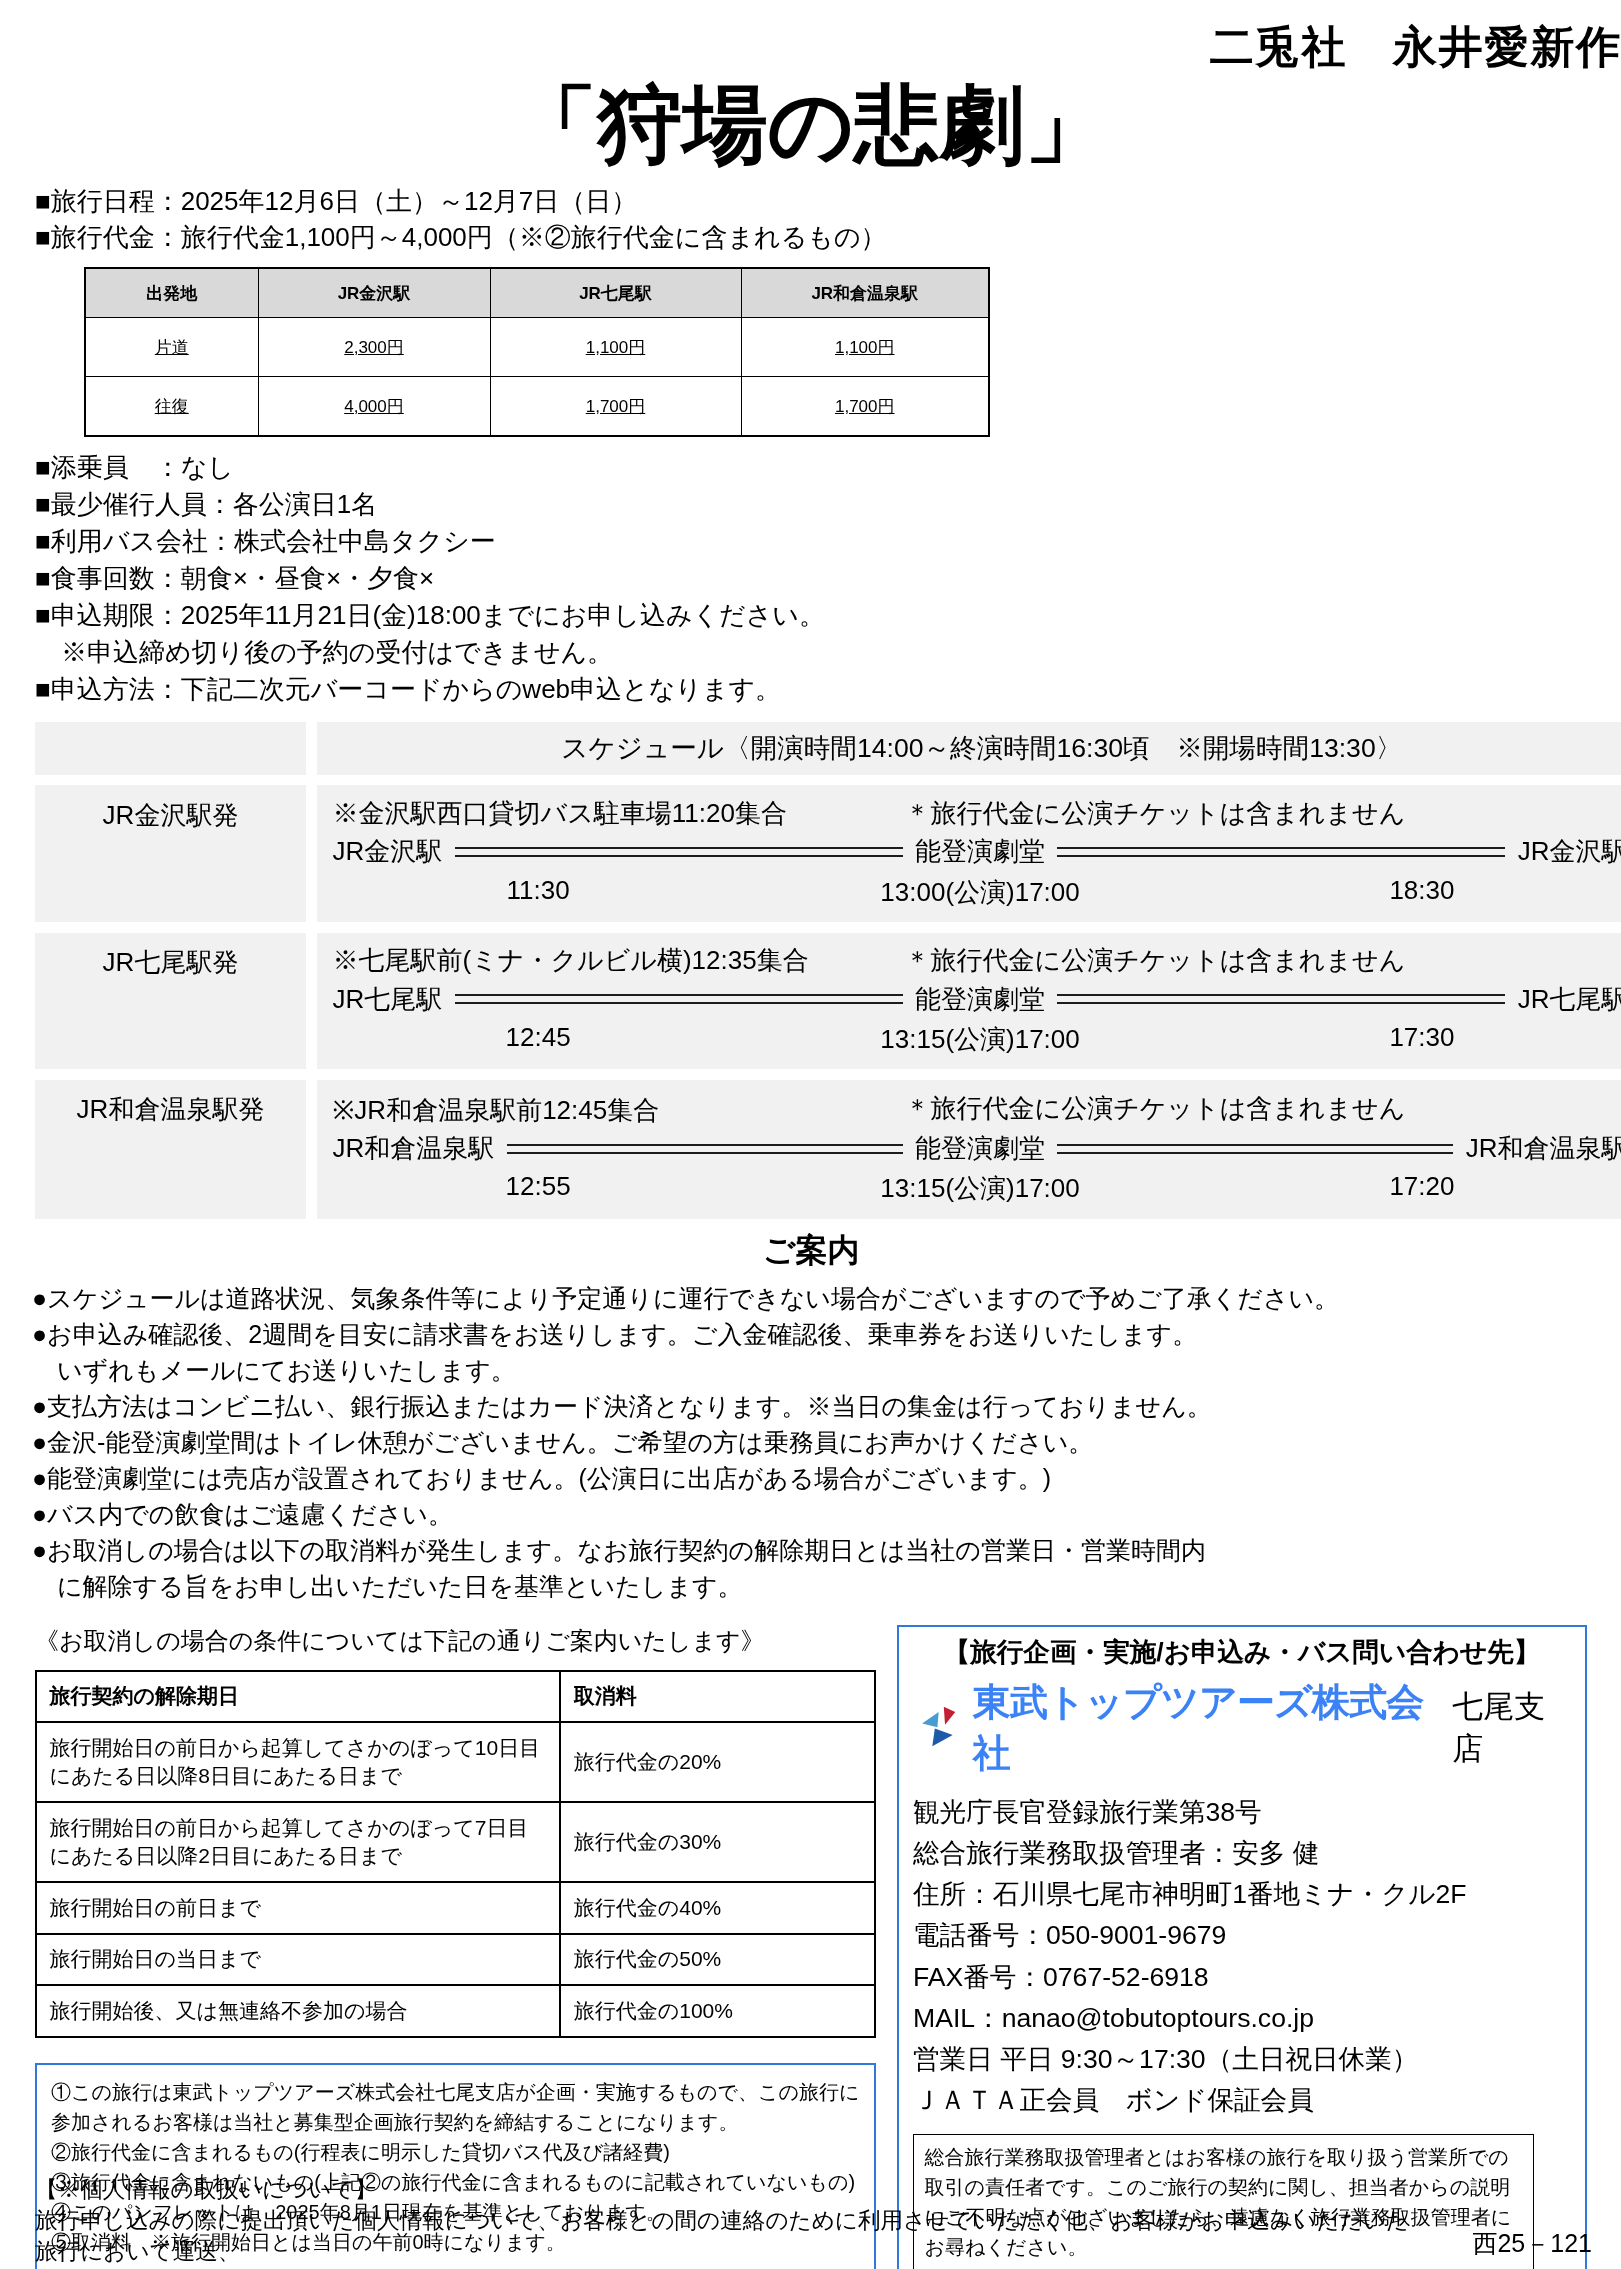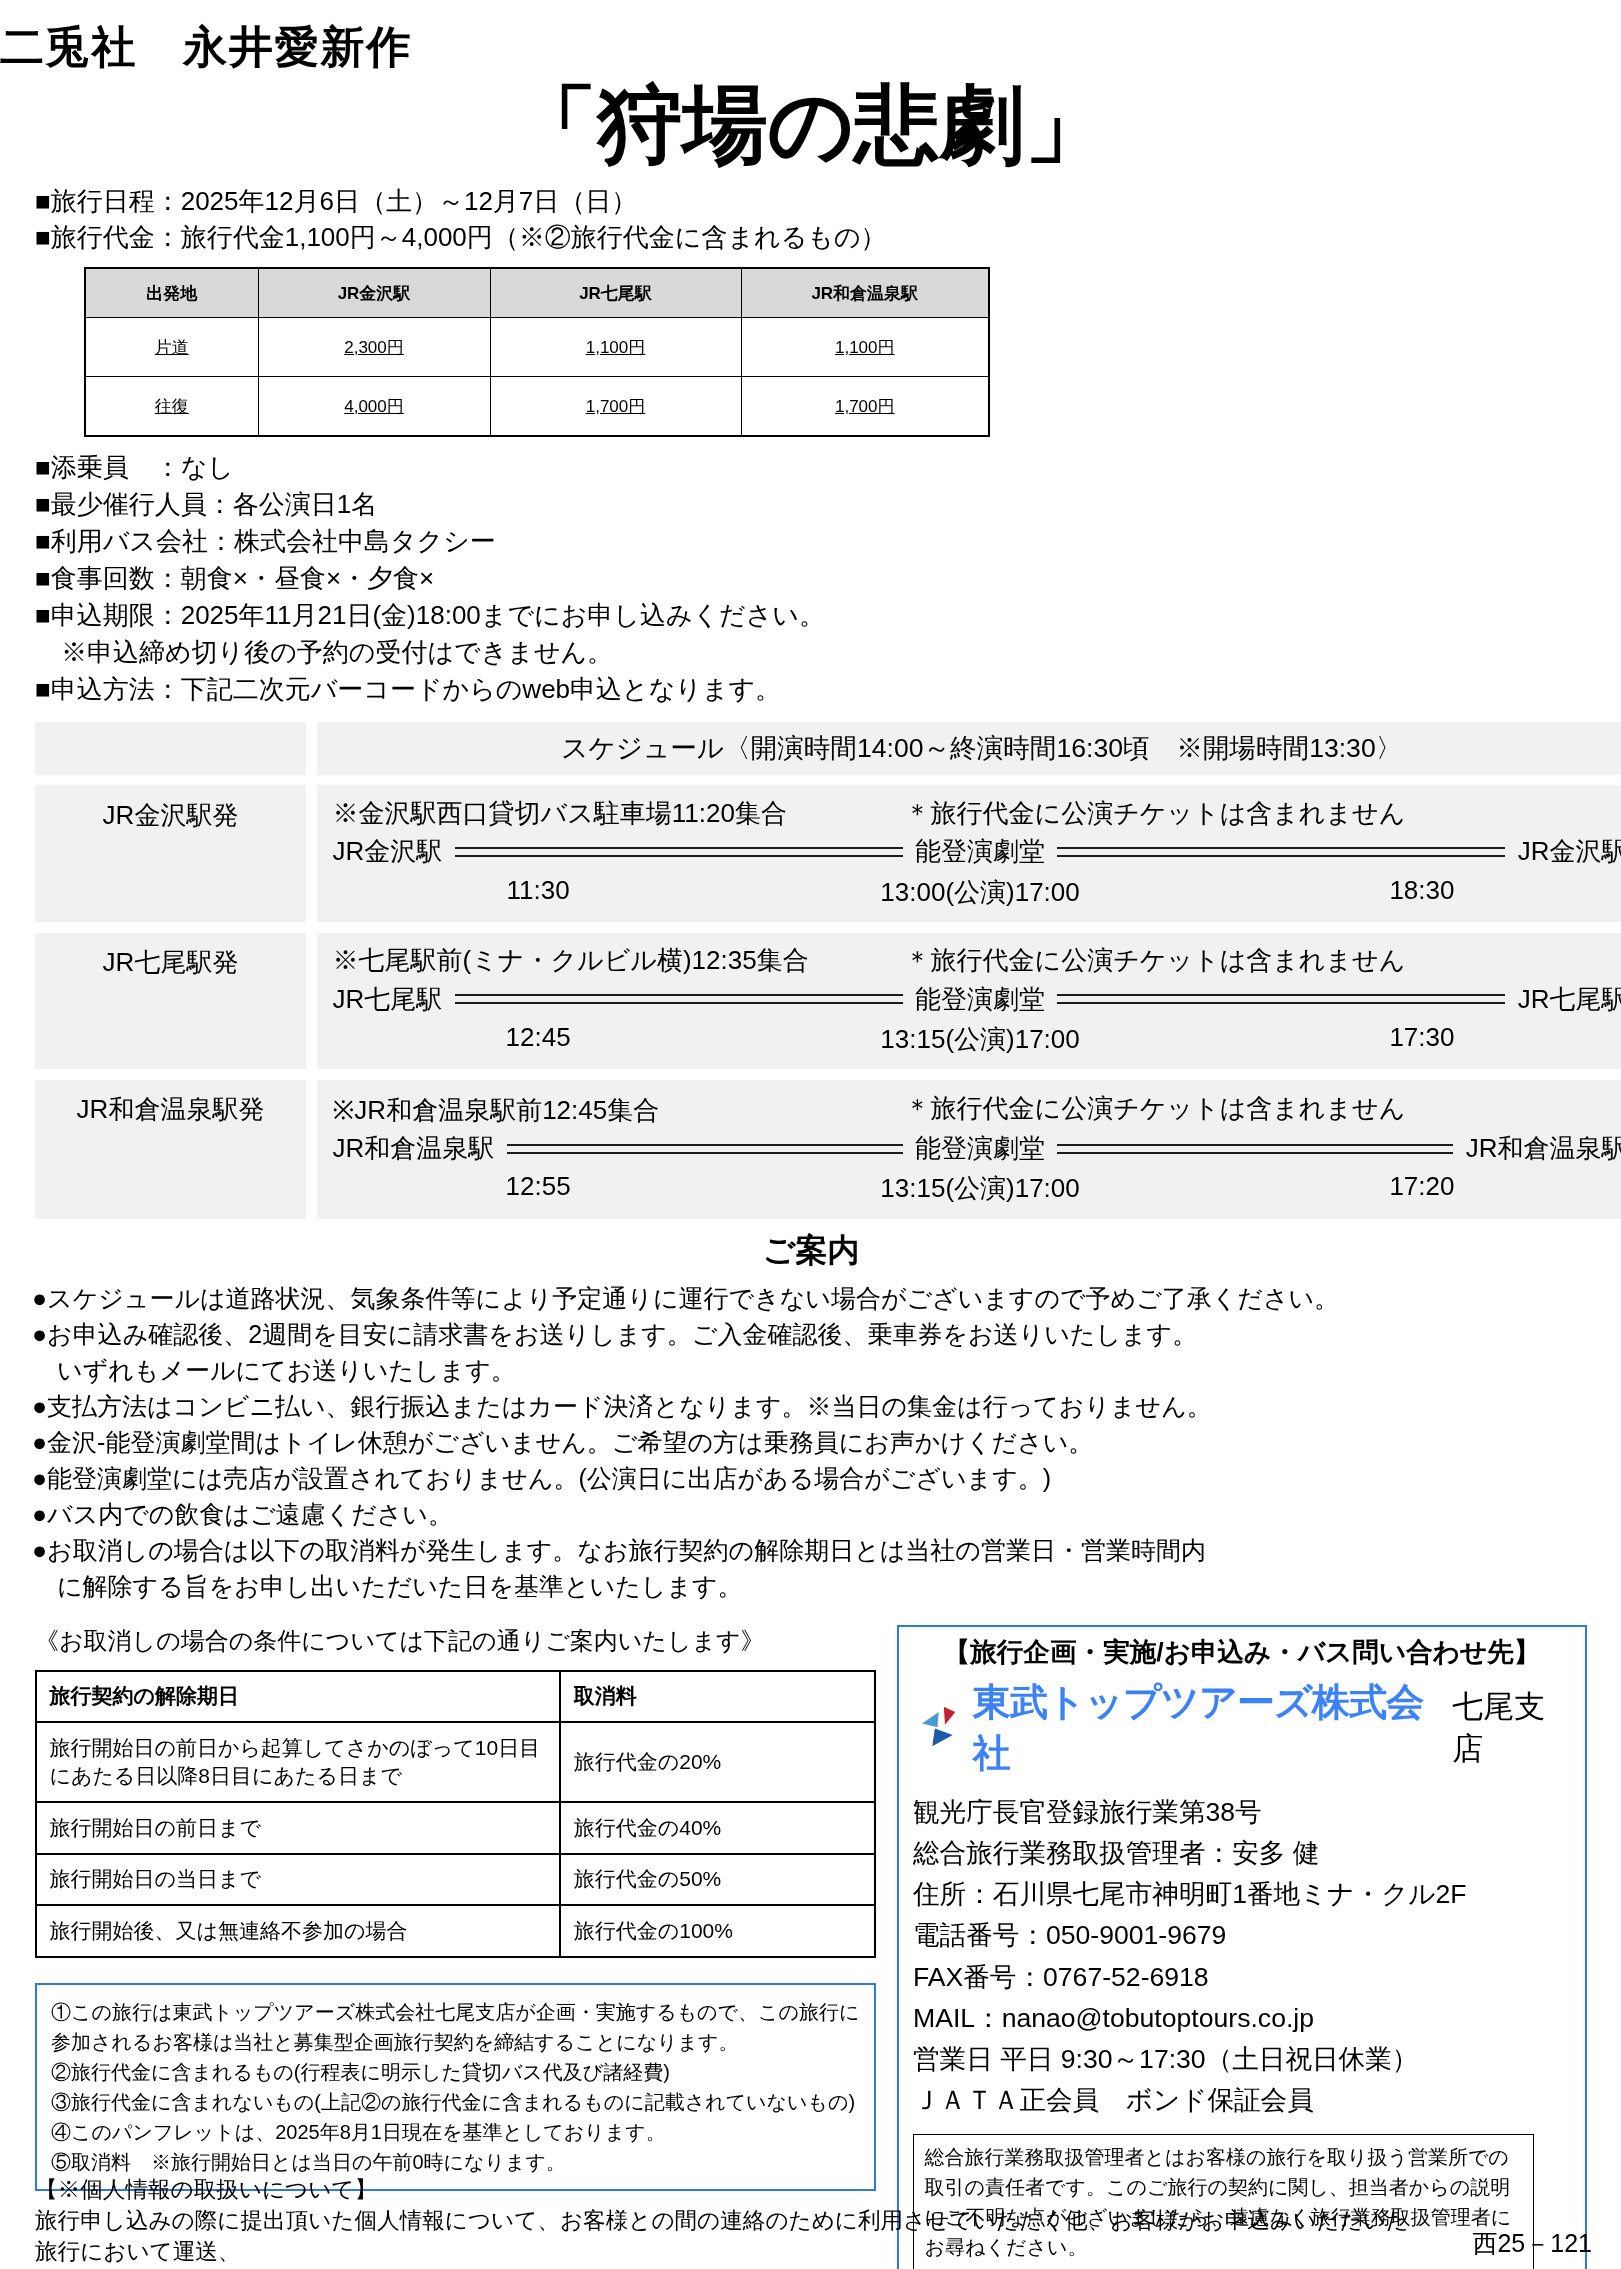--- a/index.html
+++ b/index.html
@@ -7,21 +7,21 @@
   .page {
     position: relative;
     width: 1622px; height: 2270px;
     margin: 0 auto;
     background: #ffffff;
     color: #000;
     font-family: "Liberation Sans", sans-serif;
     overflow: hidden;
   }
   
-  .title-sub  { margin-top: 17.7px; text-align: left; font-size: 44px; font-weight: bold; letter-spacing: 1.8px; }
+  .title-sub  { margin-top: 17.7px; text-align: right; font-size: 44px; font-weight: bold; letter-spacing: 1.8px; }
   .title-main { text-align: center; font-size: 85px; font-weight: bold; line-height: 1.1; margin-top: 1.8px; }
   
   .bullets { margin: 10.6px 0 0 35px; font-size: 26px; line-height: 1.42; }
   .bullets .line { white-space: pre-wrap; }
   
   table.price {
     border-collapse: collapse; margin: 10.6px 0 12.4px 84px;
     width: 904px; table-layout: fixed; font-size: 17px;
     border: 2.7px solid #000;
   }
@@ -222,20 +222,24 @@
         <tbody>
             <tr>
           <th>旅行契約の解除期日</th>
           <th>取消料</th>
         </tr>
         <tr>
           <td>旅行開始日の前日から起算してさかのぼって10日目にあたる日以降8日目にあたる日まで</td>
           <td>旅行代金の20%</td>
         </tr>
         <tr>
+          <td>旅行開始日の前日から起算してさかのぼって7日目にあたる日以降2日目にあたる日まで</td>
+          <td>旅行代金の30%</td>
+        </tr>
+        <tr>
           <td>旅行開始日の前日まで</td>
           <td>旅行代金の40%</td>
         </tr>
         <tr>
           <td>旅行開始日の当日まで</td>
           <td>旅行代金の50%</td>
         </tr>
         <tr>
           <td>旅行開始後、又は無連絡不参加の場合</td>
           <td>旅行代金の100%</td>

